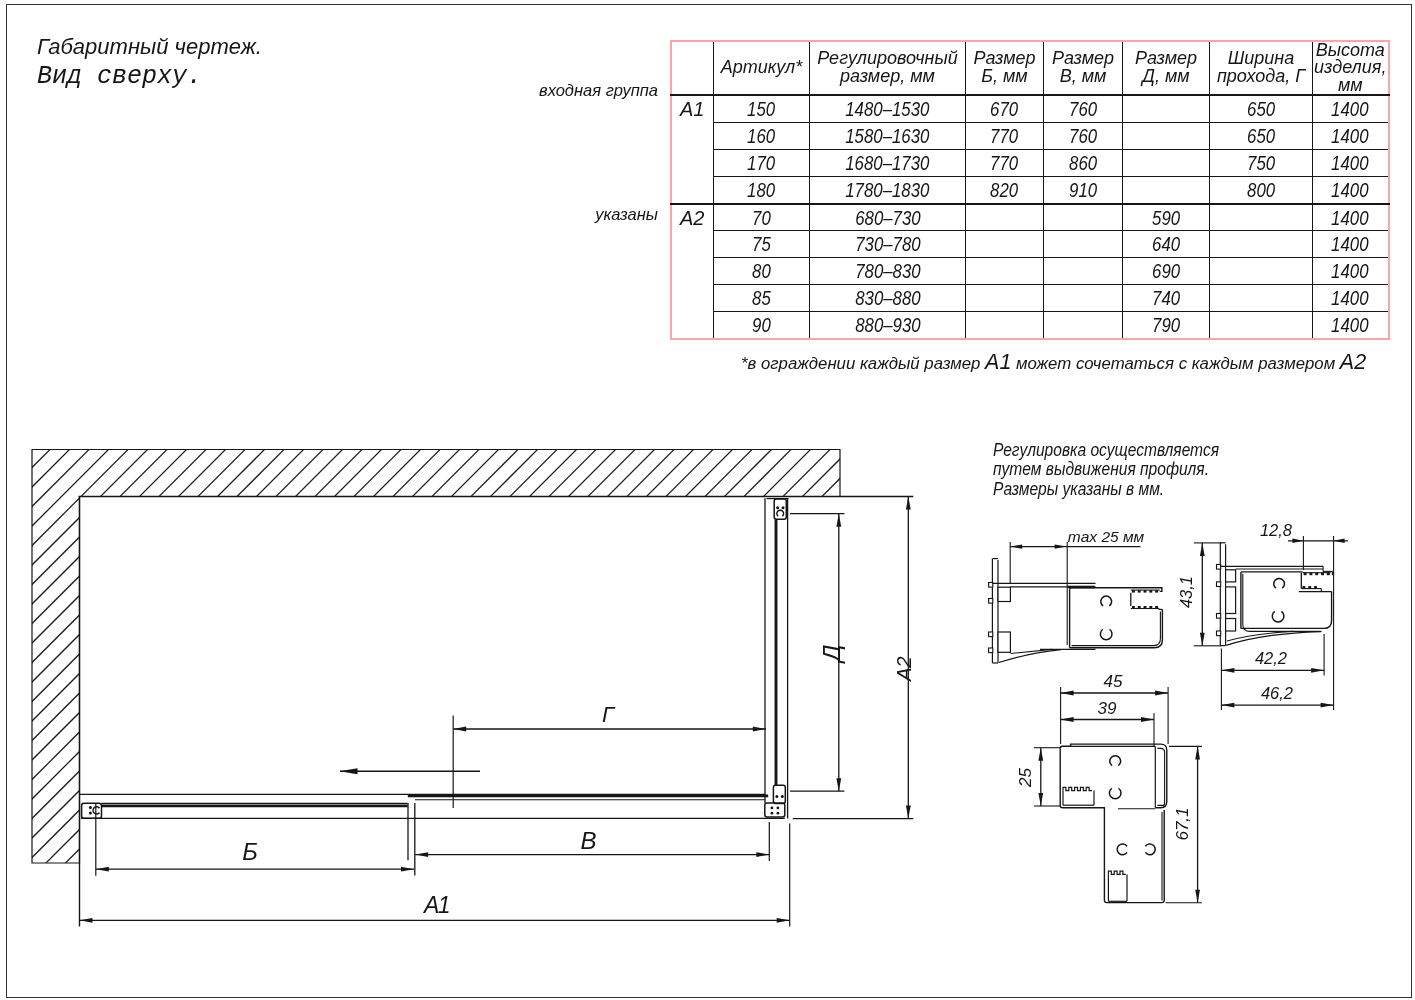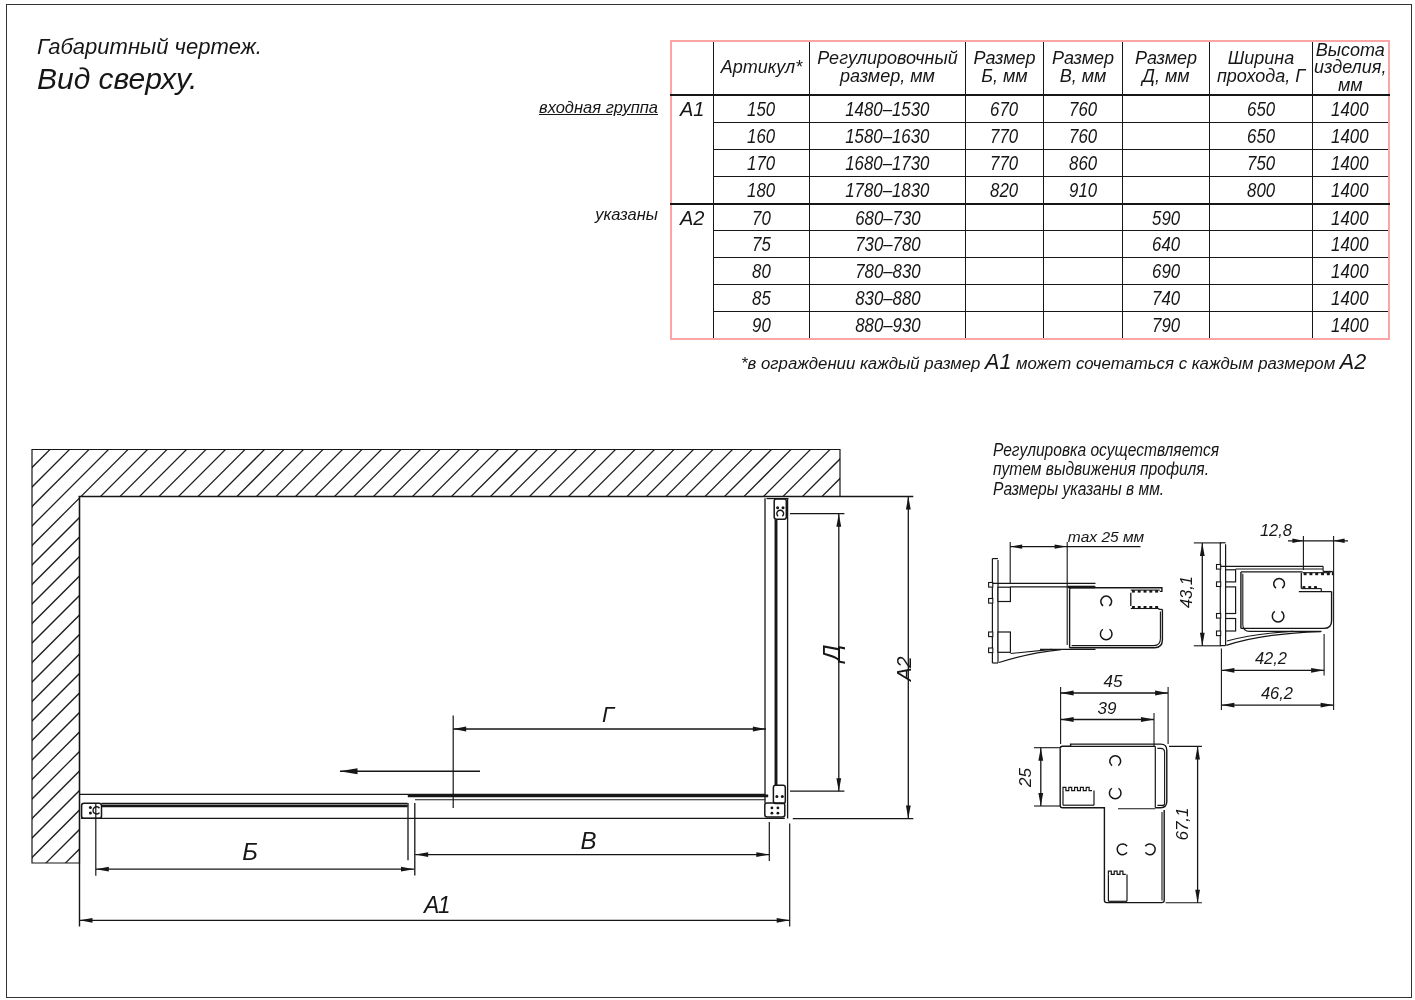--- a/index.html
+++ b/index.html
@@ -2,21 +2,21 @@
 <html><head><meta charset="utf-8">
 <style>
   html,body { margin:0; padding:0; background:#fff; }
   body { width:1415px; height:1000px; position:relative; overflow:hidden;
          font-family:"Liberation Sans", sans-serif; font-style:italic; color:#161616; }
   #border { position:absolute; left:6px; top:3.5px; width:1403.5px; height:992px;
             border:1.4px solid #333; }
   #title { position:absolute; left:37px; top:28px; line-height:1.0; }
   #title .t1 { font-size:41px; letter-spacing:0px; margin-left:4px; }
   #title .t2 { font-size:22px; margin-top:8px; }
-  #title .t3 { font-size:30px; margin-top:6px; }
+  #title .t3 { font-size:25px; margin-top:6px;font-family:Liberation Mono, monospace; }
   table { position:absolute; left:669.5px; top:39.5px; border-collapse:collapse;
           table-layout:fixed; font-style:italic; }
   td,th { border:1.1px solid #161616; text-align:center; vertical-align:middle;
           font-size:20.5px; padding:0; overflow:hidden; white-space:nowrap; }
   thead td { font-size:18px; line-height:17.5px; white-space:normal; }
   table { border:2px solid #fca5a5; }
   thead tr td { border-bottom:2.4px solid #161616; height:51px; }
   tr.grp td { border-top:2.4px solid #161616; }
   tbody td { height:25.9px; }
   td.lbl { font-size:20px; vertical-align:top; padding-top:2px; }
@@ -140,21 +140,21 @@
         <td class="c2"><span class="cn">880–930</span></td>
         <td class="c3"></td>
         <td class="c4"></td>
         <td class="c5"><span class="cn">790</span></td>
         <td class="c6"></td>
         <td class="c7"><span class="cn">1400</span></td>
       </tr>
 </tbody>
 </table>
 
-<div class="sidelabel" style="right:757px; top:98px;text-decoration:underline;">входная группа</div>
+<div class="sidelabel" style="right:757px; top:81px;">входная группа</div>
 <div class="sidelabel" style="right:757px; top:205px;">указаны</div>
 
 <div id="footnote">*в ограждении каждый размер <b>А1</b> может сочетаться с каждым размером <b>А2</b></div>
 
 <div id="regtext">Регулировка осуществляется<br>путем выдвижения профиля.<br>Размеры указаны в мм.</div>
 
 <svg width="1415" height="1000" viewBox="0 0 1415 1000" style="position:absolute;left:0;top:0;">
 
 <defs>
       <clipPath id="wallclip">

